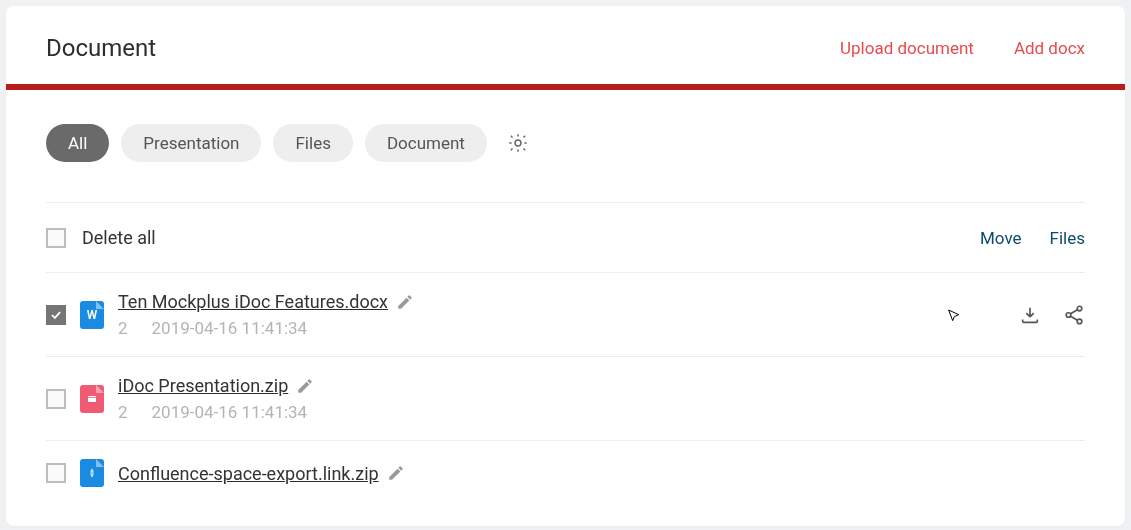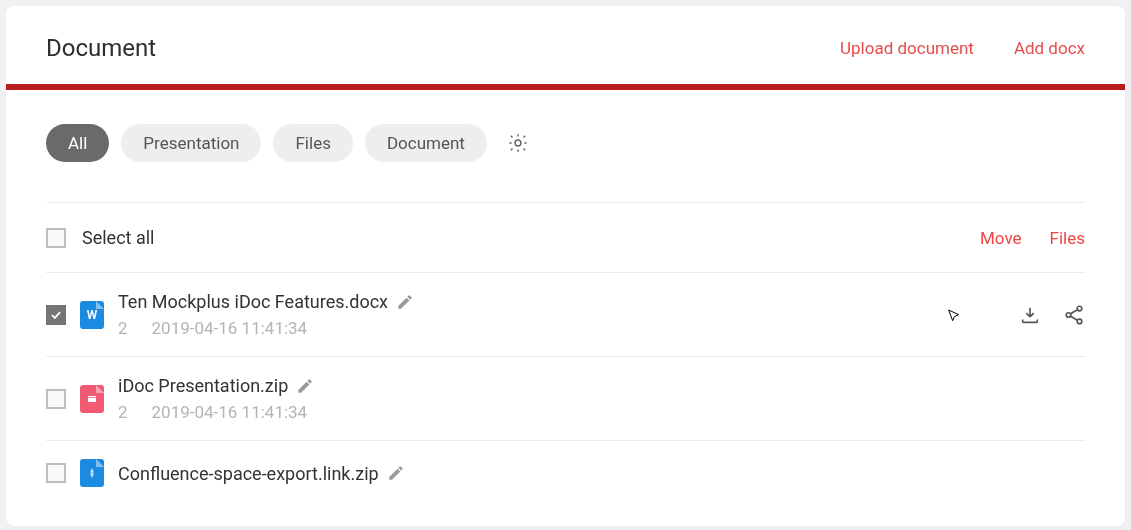--- a/index.html
+++ b/index.html
@@ -80,21 +80,21 @@
   }
   .select-all {
     display: flex;
     align-items: center;
     gap: 16px;
   }
   .toolbar-right {
     display: flex;
     gap: 28px;
     font-size: 17px;
-    color: #ef4444;
+    color: #0c4a6e;
   }
   .toolbar-action { cursor: pointer; }
 
   .checkbox {
     width: 20px; height: 20px;
     border: 2px solid #bdbdbd;
     background: #fafafa;
     display: inline-flex;
     align-items: center;
     justify-content: center;
@@ -139,20 +139,21 @@
     width: 0; height: 0;
     border-left: 8px solid rgba(255,255,255,0.45);
     border-top: 8px solid transparent;
     transform: rotate(0deg);
   }
   .file-info { flex: 1; }
   .file-line1 {
     display: flex;
     align-items: center;
     gap: 8px;
+    text-decoration: underline;
   }
   .file-name { font-size: 18px; color: #333; }
   .edit-icon { width: 18px; height: 18px; color: #9a9a9a; cursor: pointer; }
   .file-meta {
     margin-top: 6px;
     display: flex;
     gap: 24px;
     color: #b4b4b4;
     font-size: 17px;
   }
@@ -194,21 +195,21 @@
       </svg>
     </div>
 
     <div class="hr"></div>
 
     <div class="toolbar">
       <div class="select-all">
         <span class="checkbox">
           
         </span>
-        <span class="select-all-label">Select all</span>
+        <span class="select-all-label">Delete all</span>
       </div>
       <div class="toolbar-right">
         <span class="toolbar-action">Move</span>
         <span class="toolbar-action">Files</span>
       </div>
     </div>
 
     <div class="row">
       <span class="checkbox checked">
         <svg viewBox="0 0 24 24" fill="none" stroke="currentColor" stroke-width="3">

